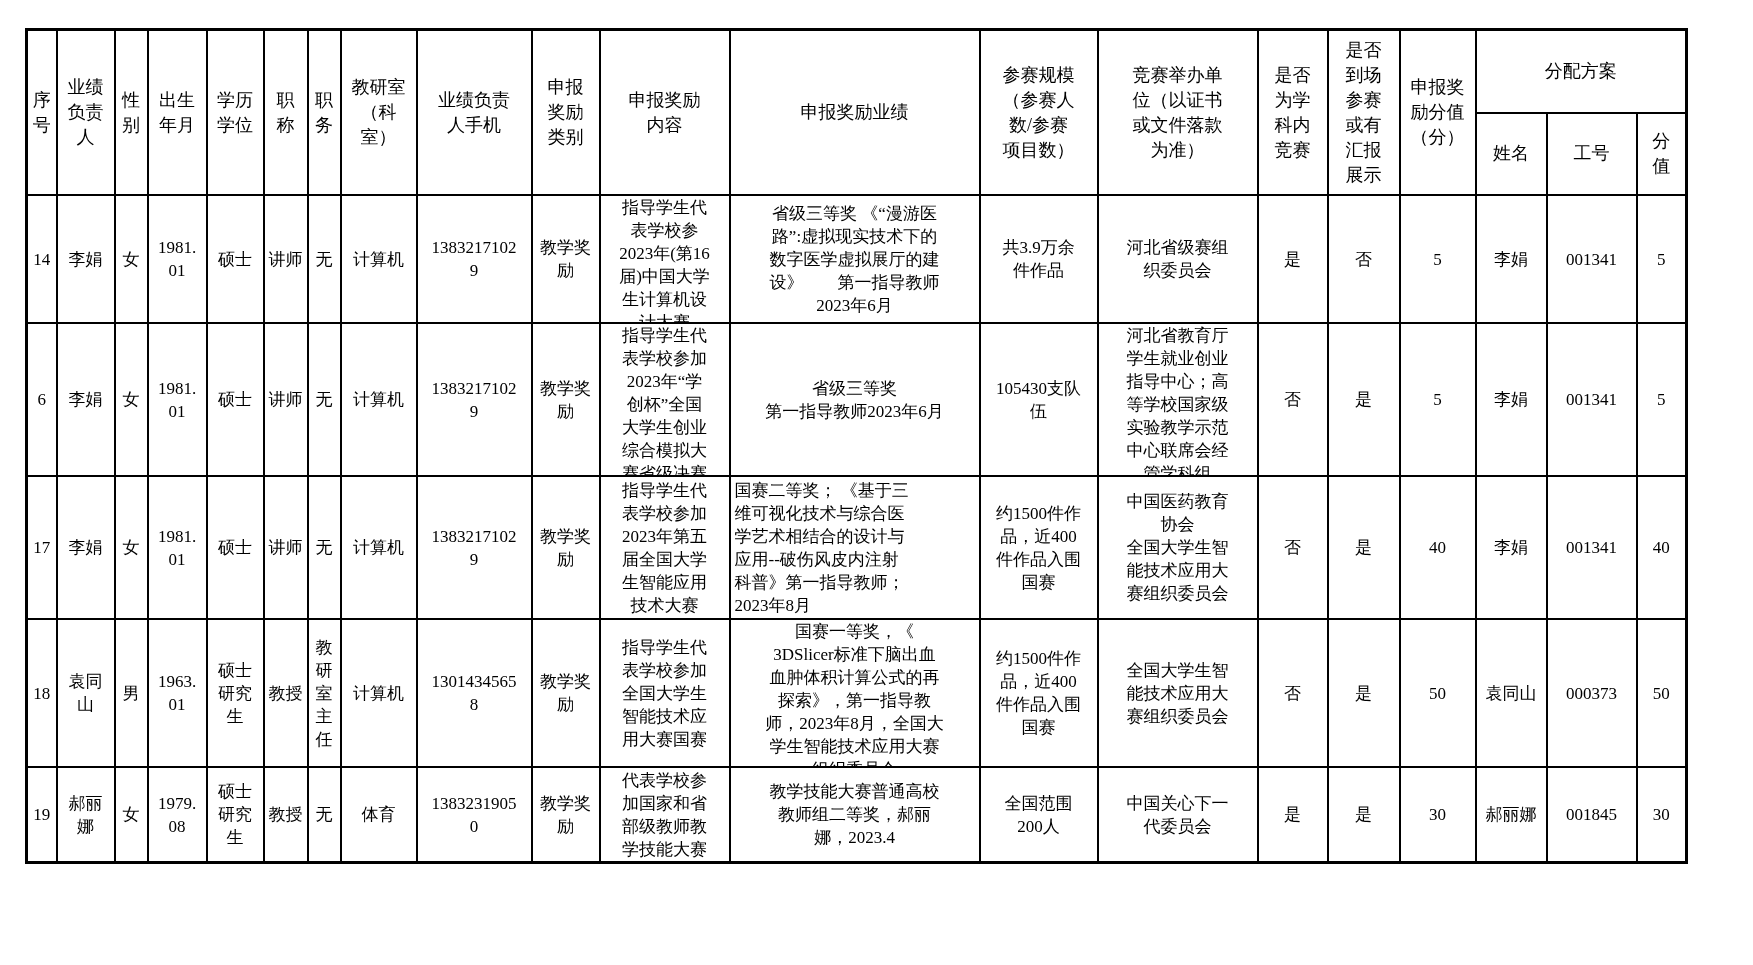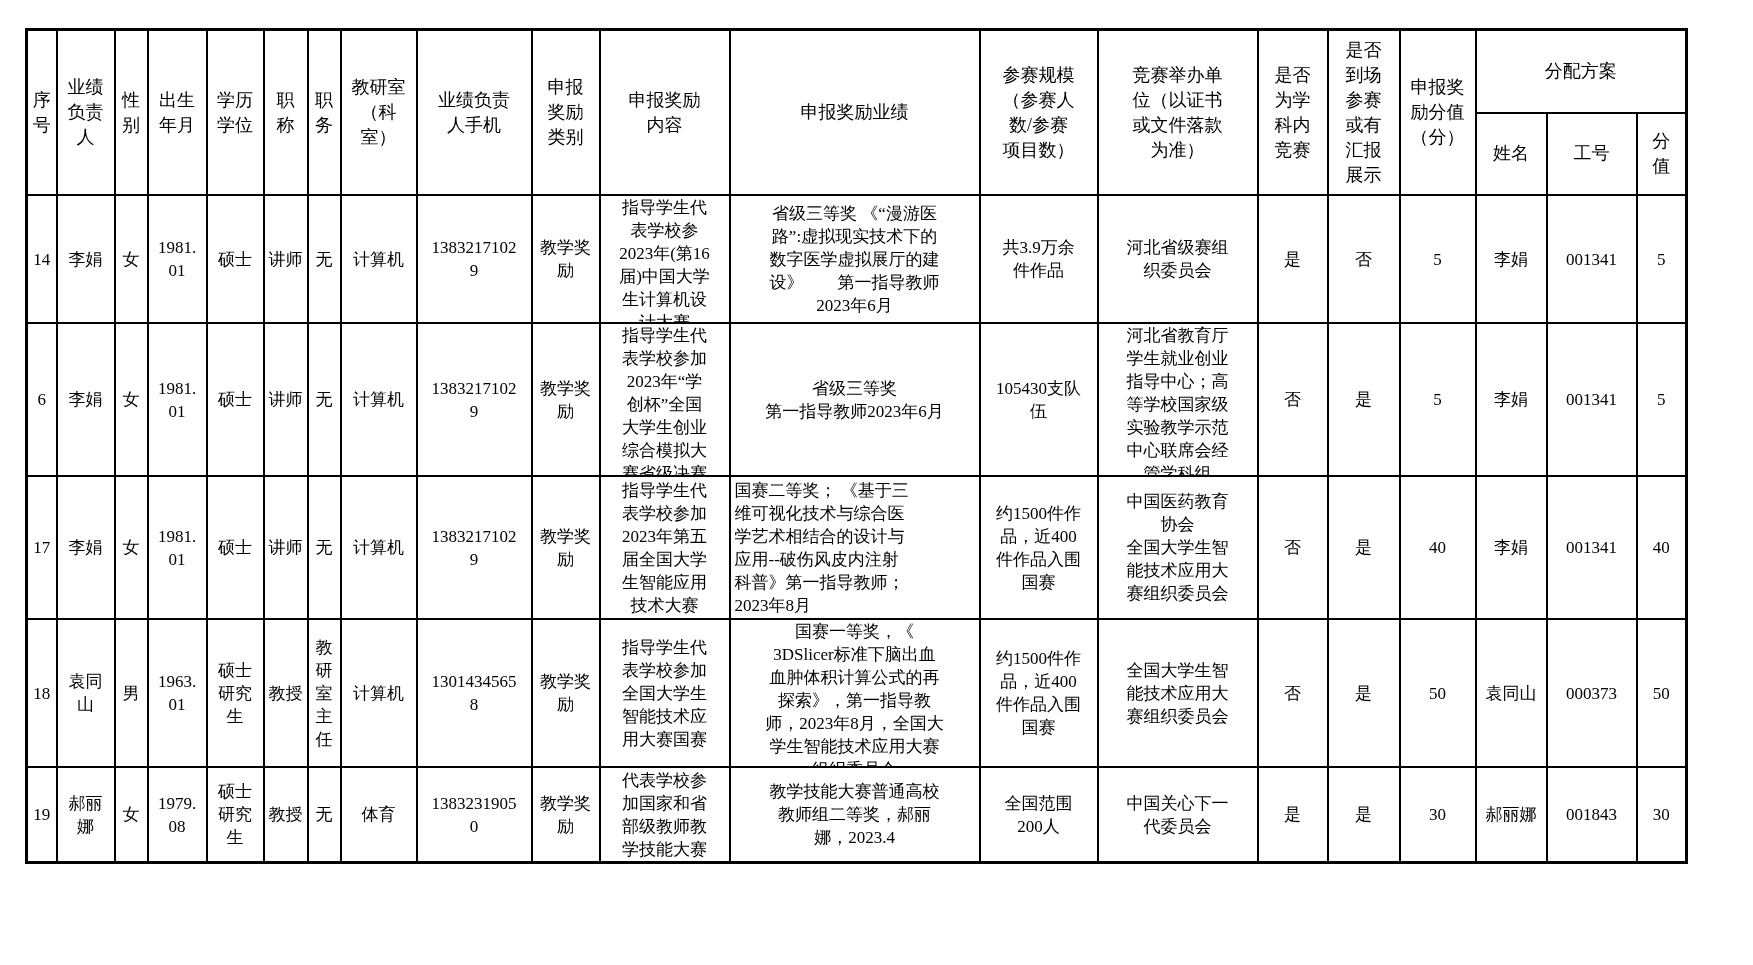--- a/index.html
+++ b/index.html
@@ -804,21 +804,21 @@
               <span class="ct">30</span>
             </div>
           </td>
     <td>
             <div class="cb">
               <span class="ct">郝丽娜</span>
             </div>
           </td>
     <td>
             <div class="cb">
-              <span class="ct">001843</span>
+              <span class="ct">001845</span>
             </div>
           </td>
     <td>
             <div class="cb">
               <span class="ct">30</span>
             </div>
           </td>
   </tr>
 </tbody>
     </table>

